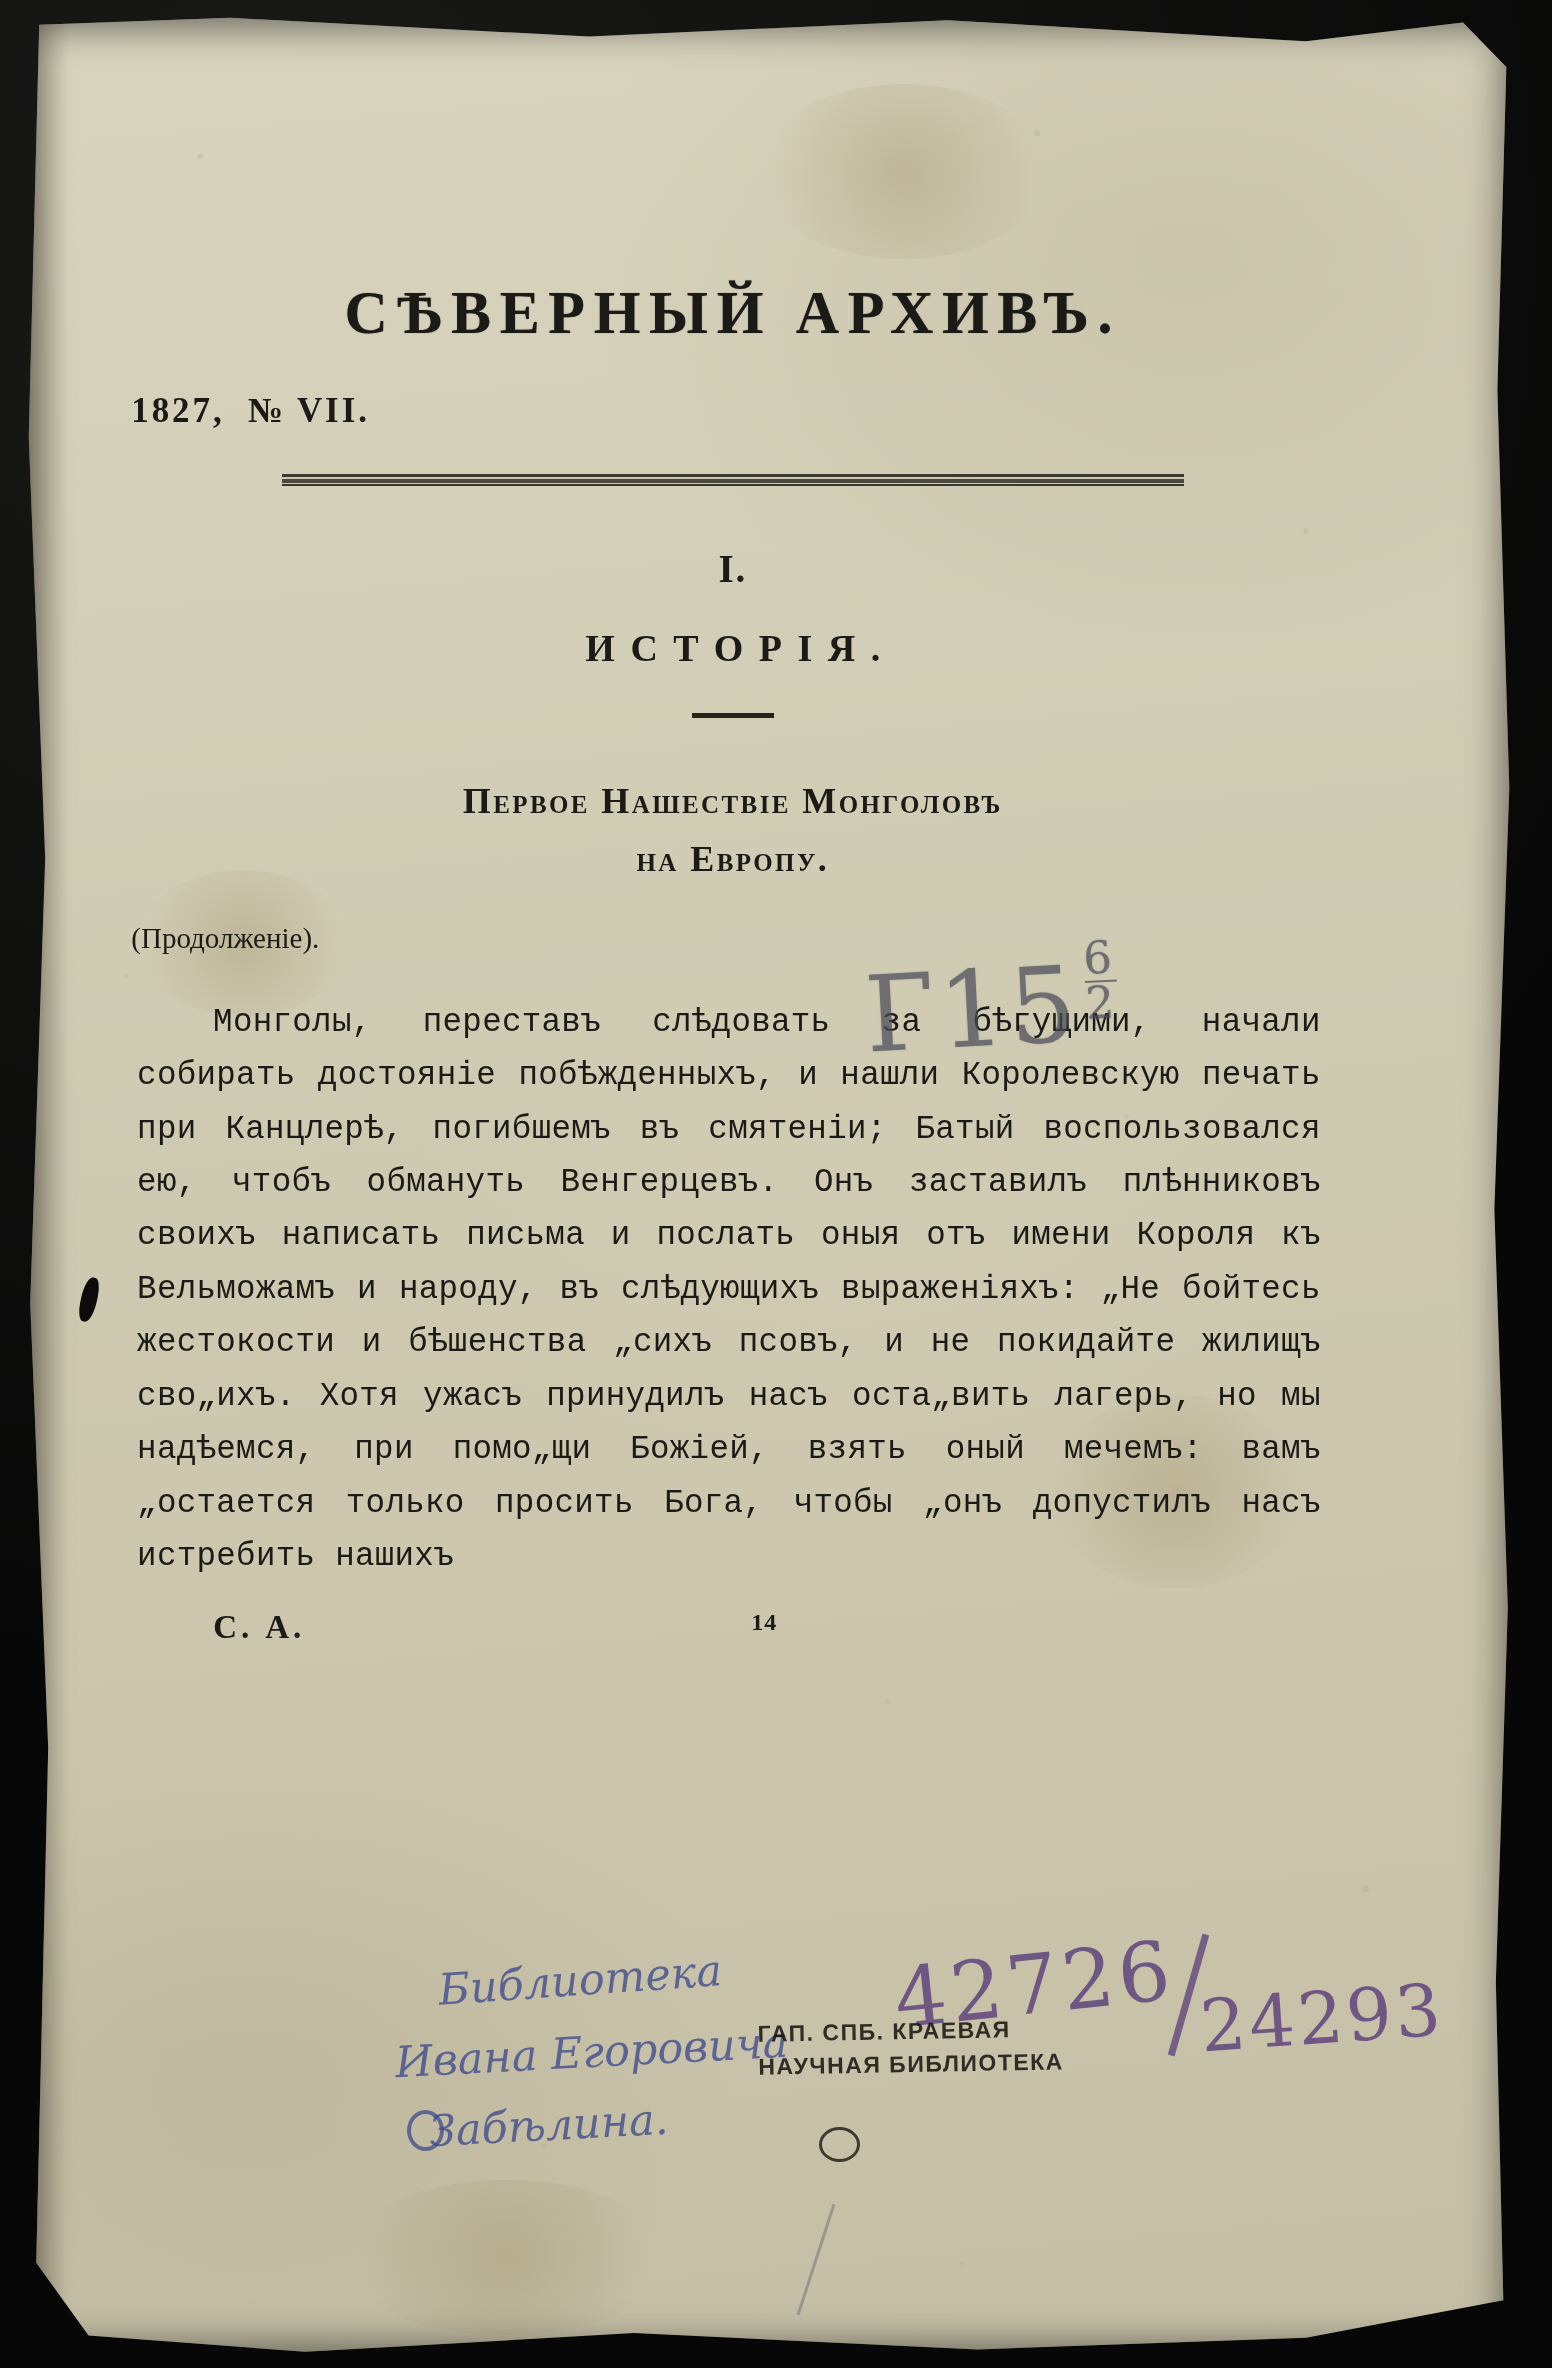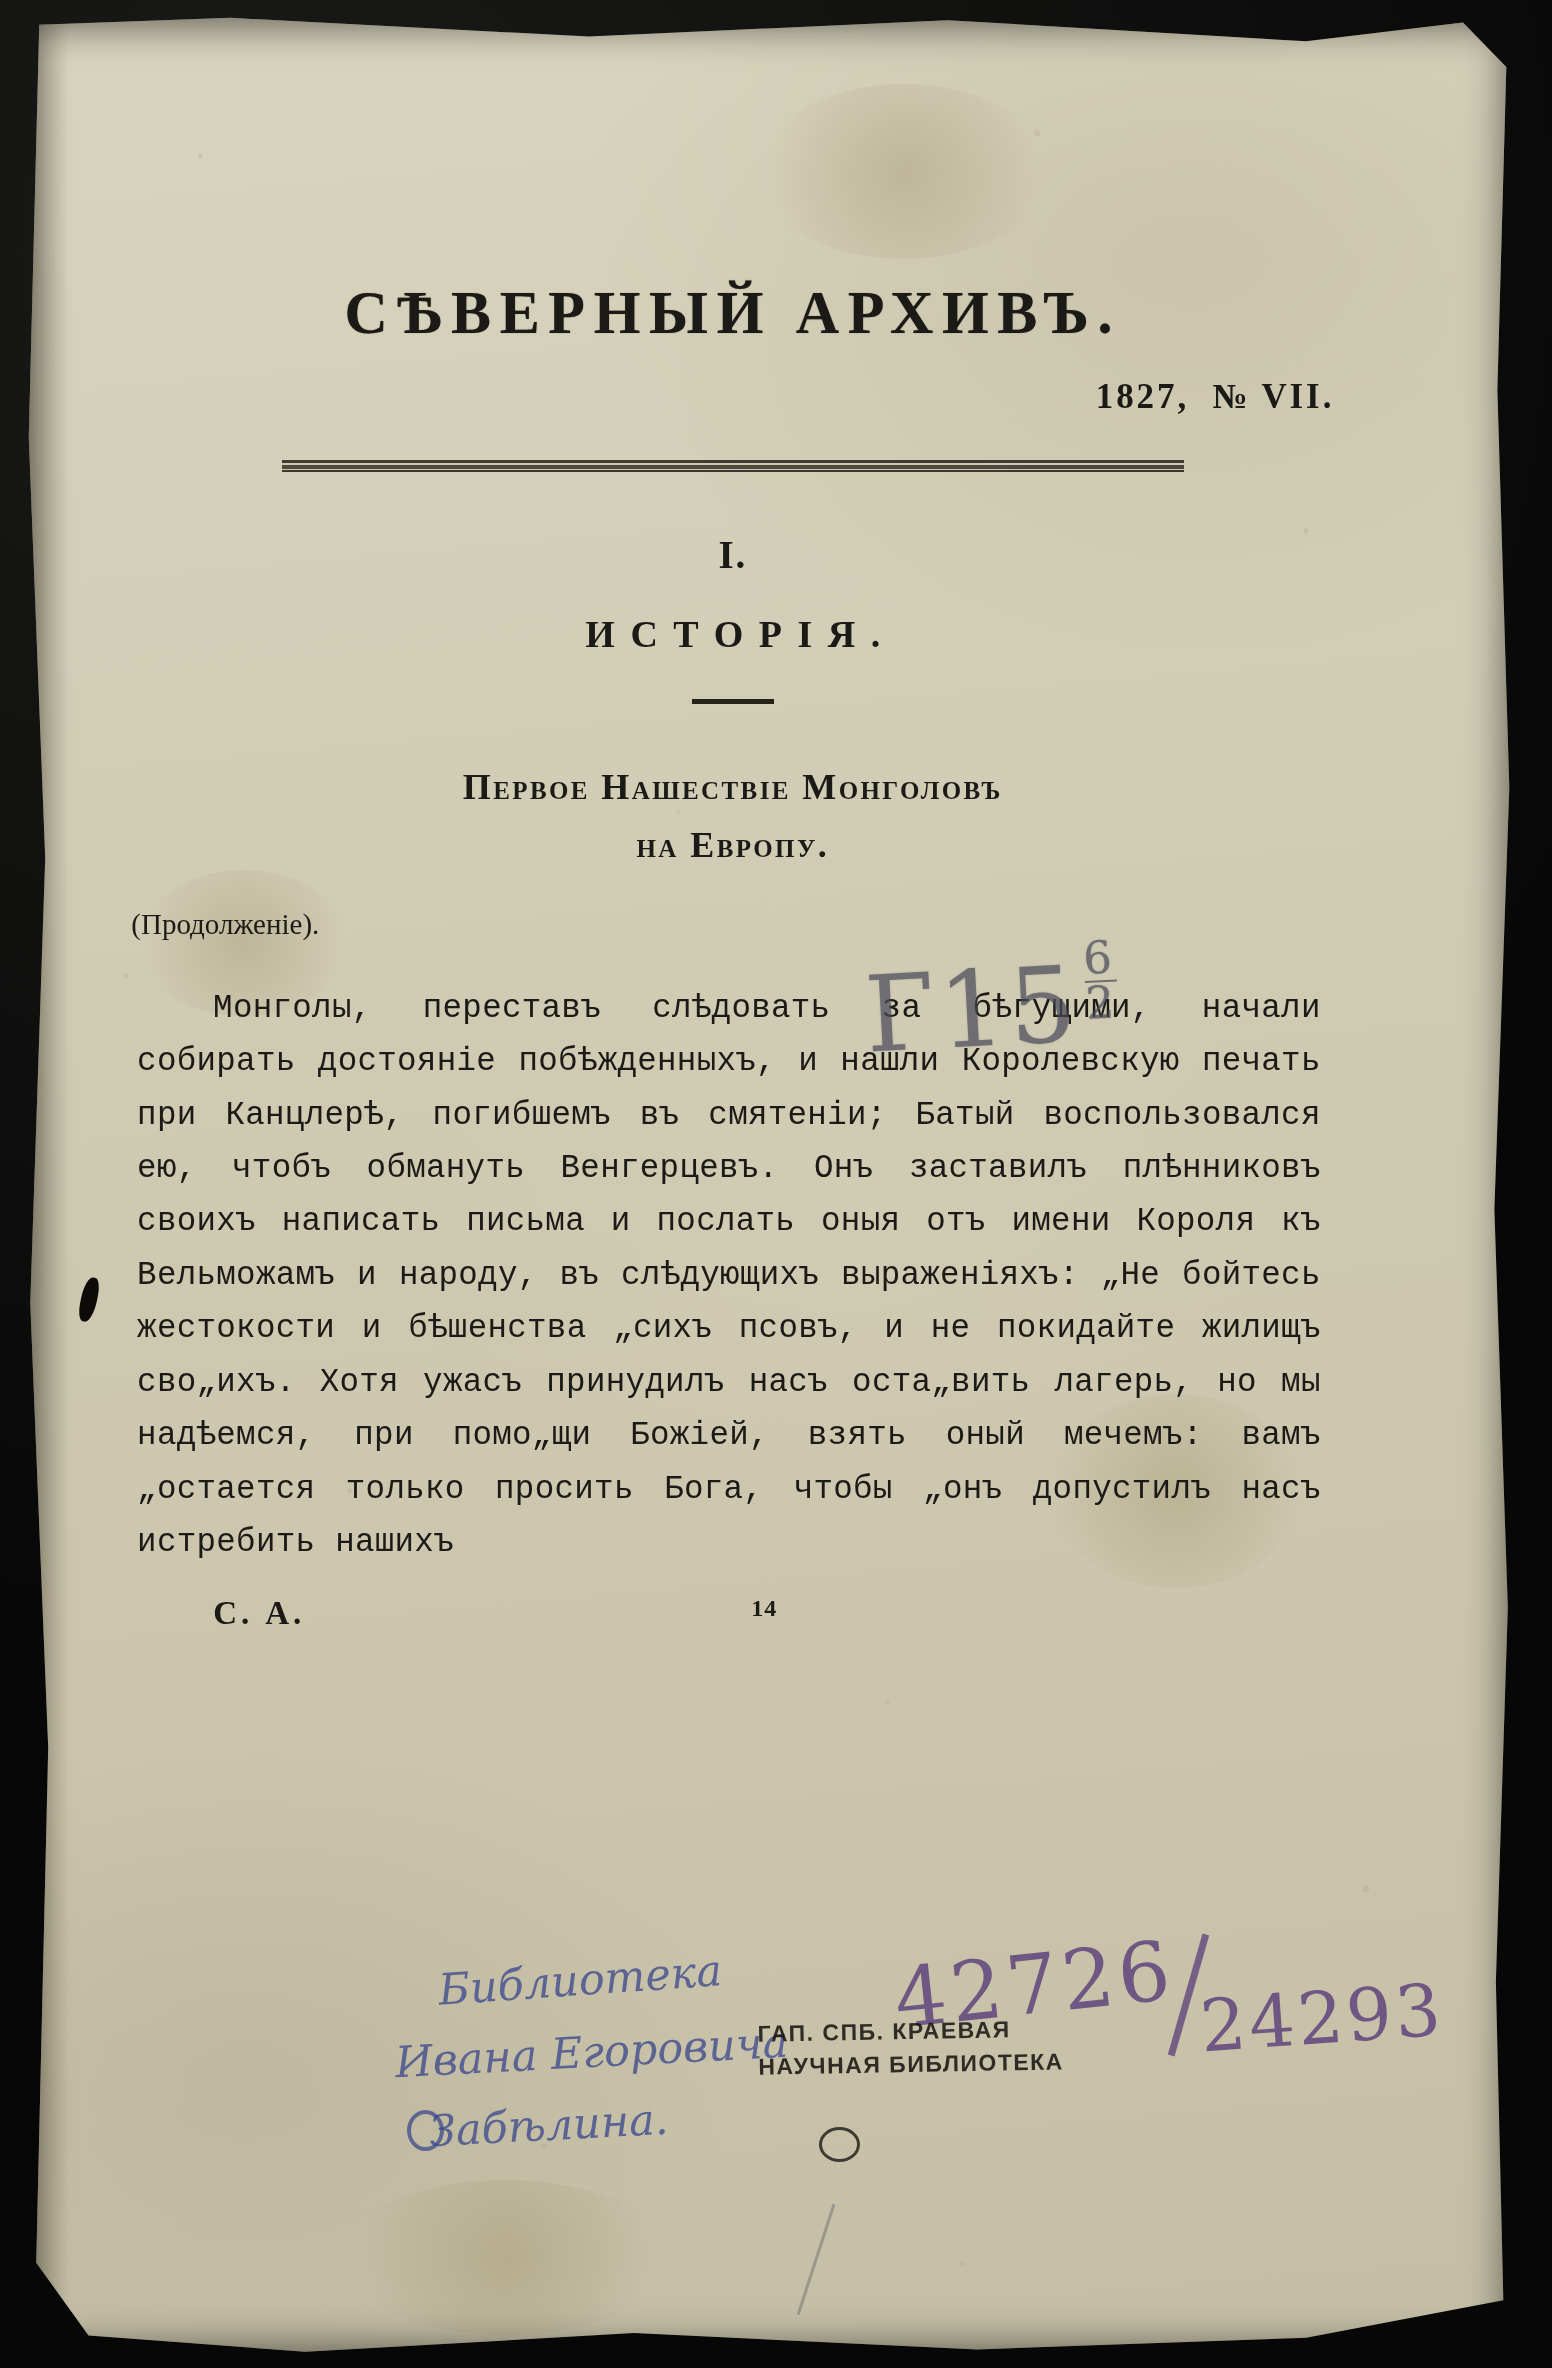--- a/index.html
+++ b/index.html
@@ -98,24 +98,24 @@
   .masthead {
     text-align: center;
     font-size: 60px;
     letter-spacing: 8.7px;
     font-weight: 700;
     margin-top: 262px;
     text-shadow: 0 0 1px rgba(30,28,22,0.55);
     transform: scaleY(1.03);
   }
   .issue {
-    text-align: right;
+    text-align: left;
     font-size: 35px;
     letter-spacing: 2.9px;
-    margin-top: 30px;
+    margin-top: 44px;
     font-weight: 600;
   }
 
   .rule {
     margin: 43px auto 0;
     width: 902px;
     height: 12.6px;
     background:
       linear-gradient(to bottom,
         #2a2721 0 2.9px,

